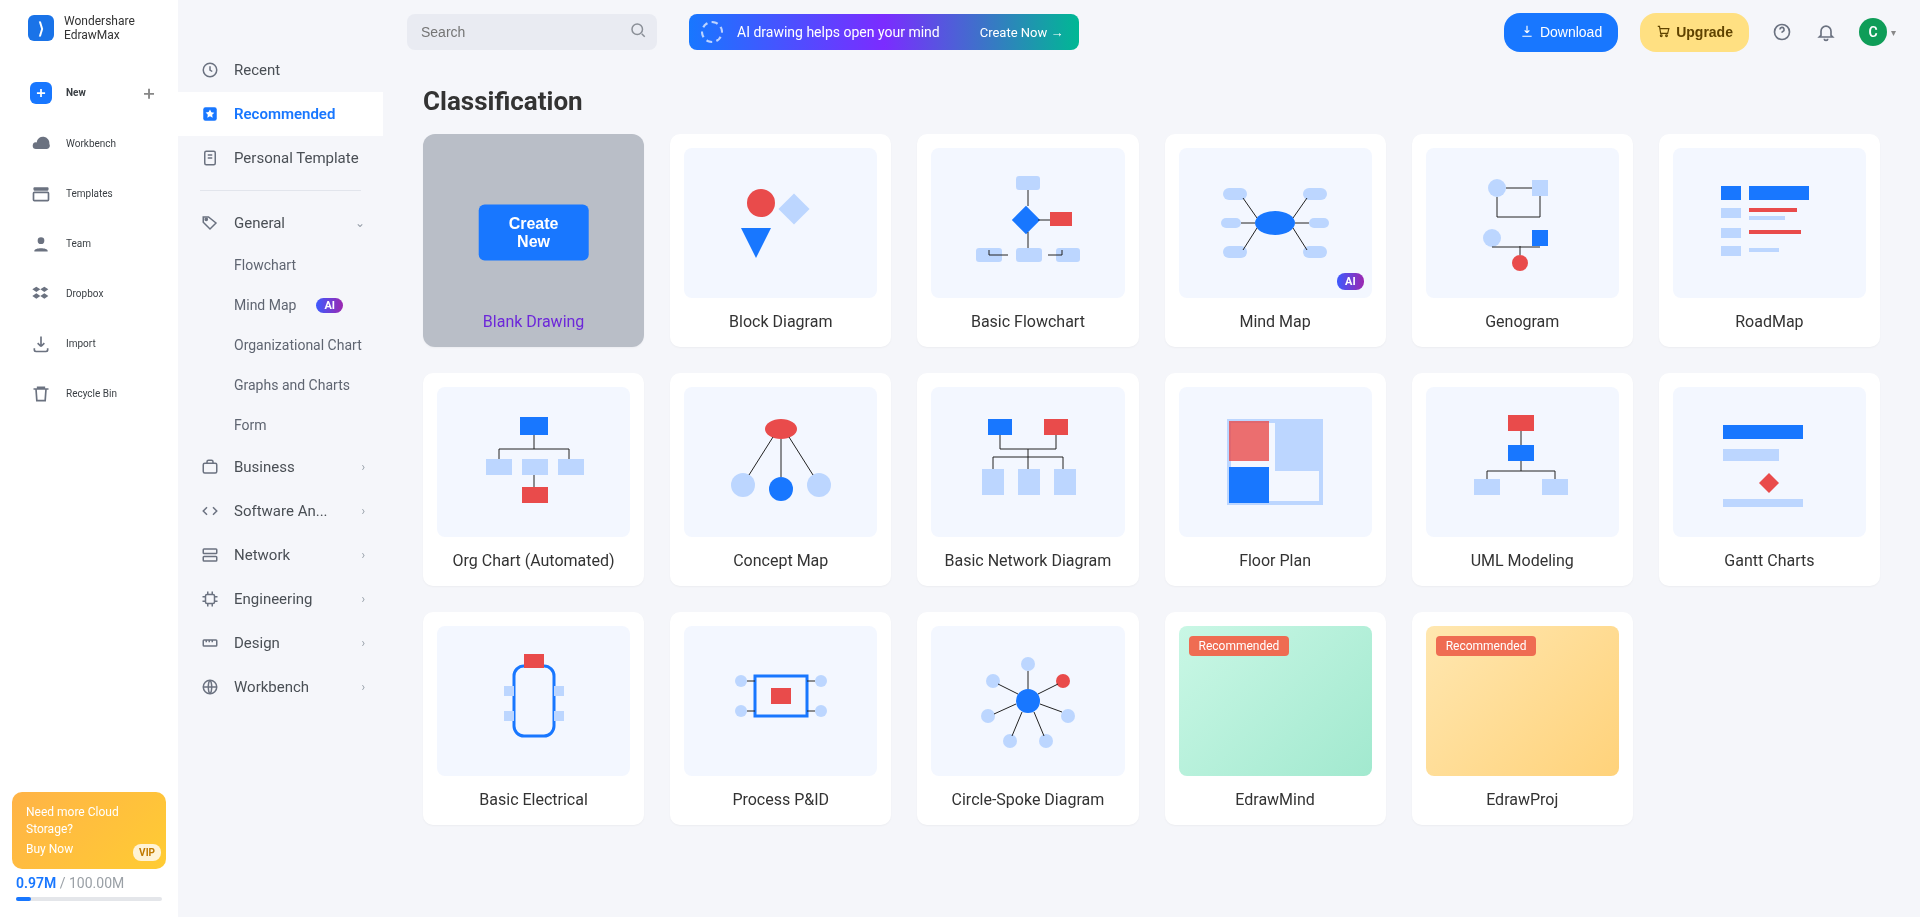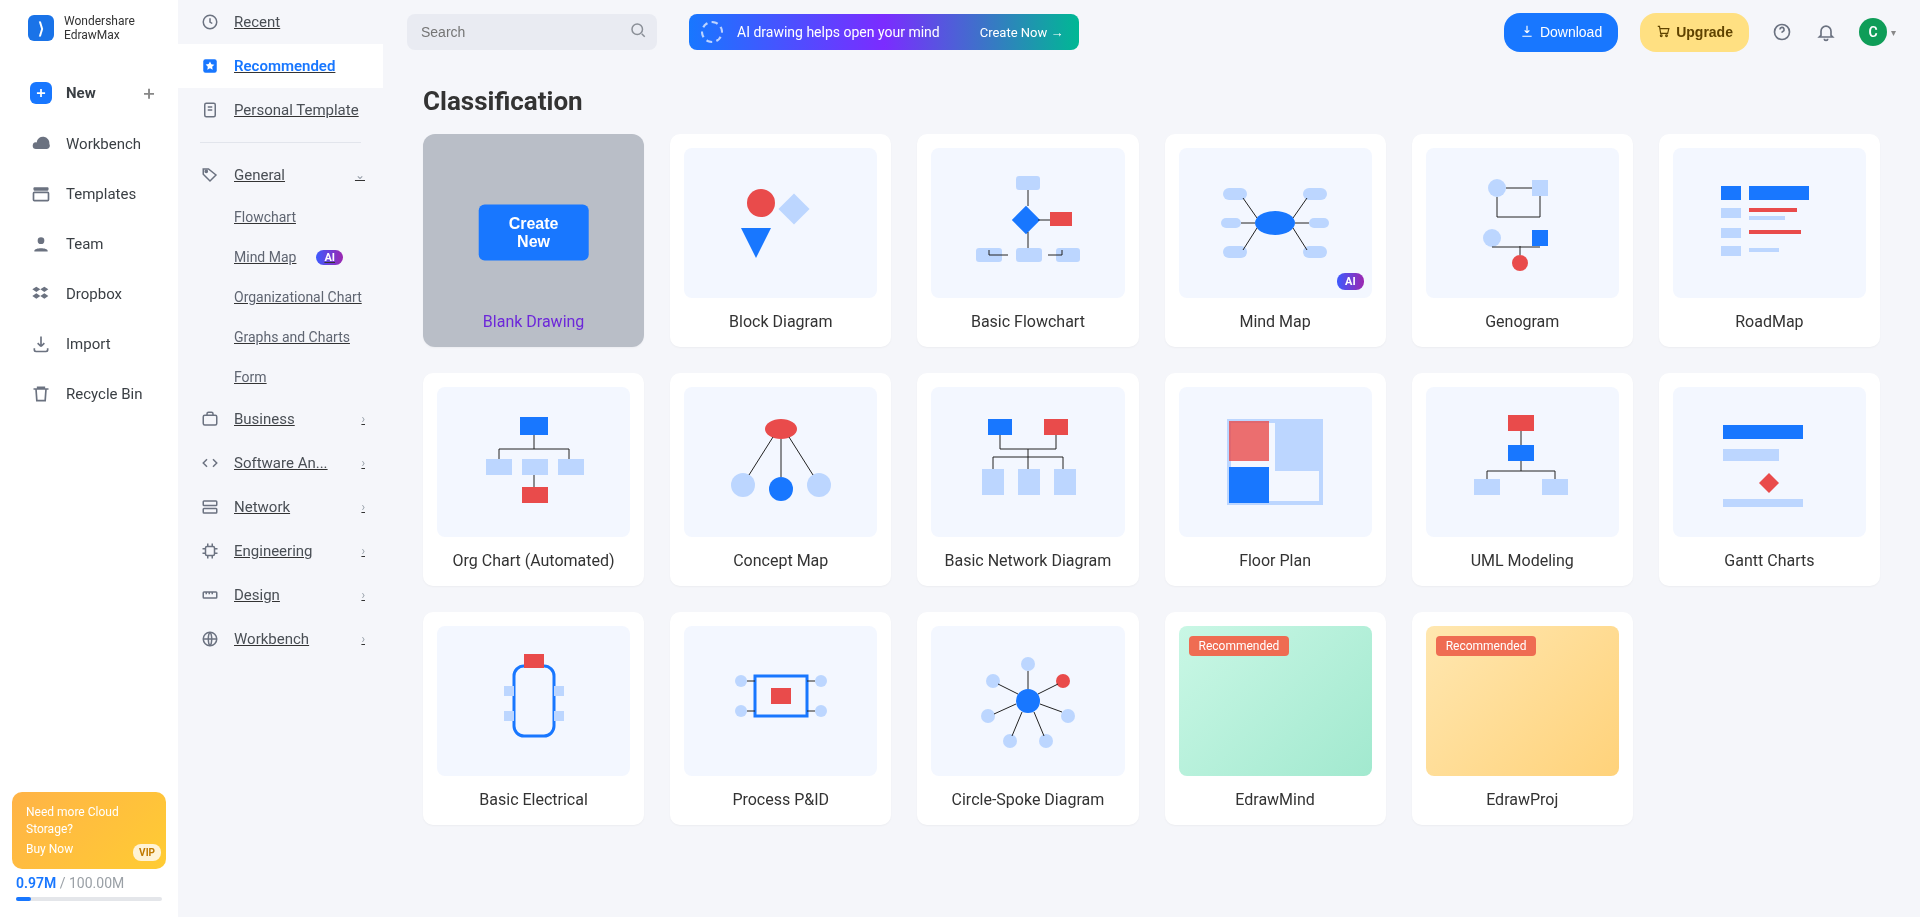--- a/index.html
+++ b/index.html
@@ -52,21 +52,21 @@
   .nav-item .plus {
     margin-left: auto;
     font-size: 18px; color: #888;
   }
   .new-badge {
     width: 22px; height: 22px;
     border-radius: 6px;
     background: #1877ff;
     display: flex; align-items: center; justify-content: center;
   }
-  .nav-label { font-size: 15px; }
+  .nav-label { font-size: 10px; }
 
   .nav-bottom {
     margin-top: auto;
     padding: 12px;
   }
   .storage-promo {
     background: linear-gradient(135deg,#ffb347,#ffcc33);
     color: #fff;
     border-radius: 10px;
     padding: 12px 14px;
@@ -94,22 +94,22 @@
   }
   .storage-bar::after {
     content: ""; position: absolute; left: 0; top: 0; bottom: 0;
     width: 10%; background: #1877ff; border-radius: 2px;
   }
 
   
   .catcol {
     width: 205px;
     background: #f5f6fa;
+    padding-top: 48px;
     overflow-y: auto;
-    text-decoration: underline;
   }
   .cat-item, .cat-sub {
     display: flex; align-items: center; gap: 14px;
     padding: 12px 18px 12px 22px;
     cursor: pointer; font-size: 15px; color: #4a4f55;
     position: relative;
   }
   .cat-item.active {
     background: #fff;
     color: #1877ff;

